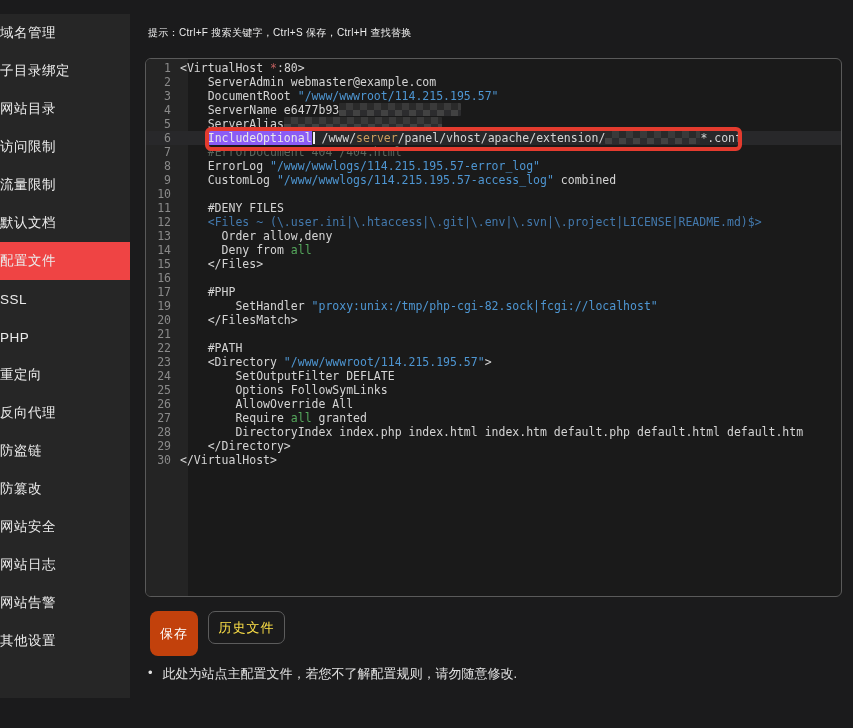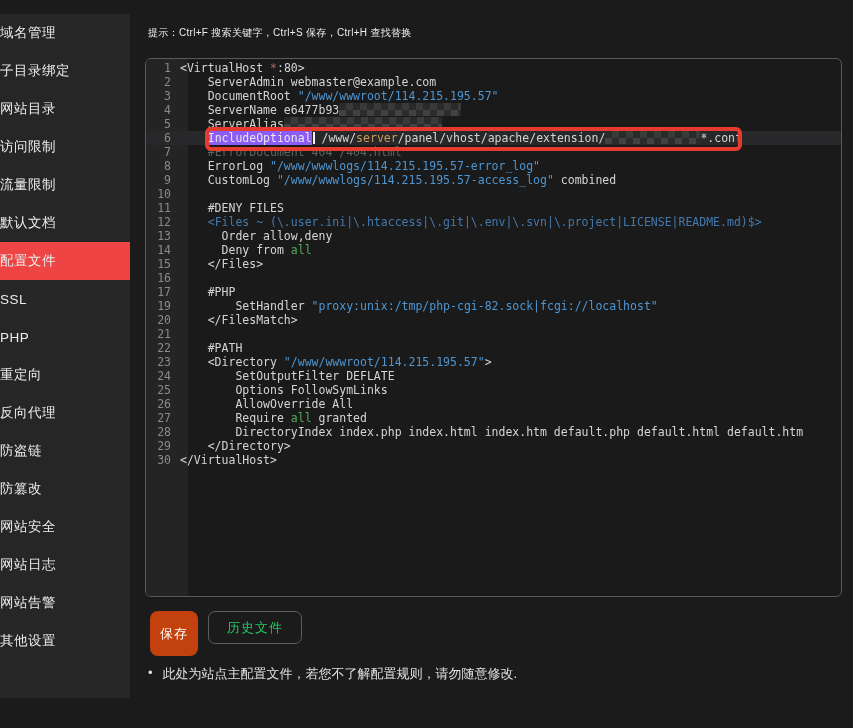--- a/index.html
+++ b/index.html
@@ -74,22 +74,22 @@
     pointer-events:none; z-index:5;
   }
   
   .btn-save {
     position:absolute; left:150px; top:611px; width:48px; height:45px;
     background:#c2410c; color:#ffffff; font-size:13px;
     border:none; border-radius:8px; cursor:pointer;
     font-family:inherit; letter-spacing:1px;
   }
   .btn-history {
-    position:absolute; left:208px; top:611px; width:94px; height:33px;
-    background:transparent; color:#22c55e; font-size:13px;
+    position:absolute; left:208px; top:611px; width:77px; height:33px;
+    background:transparent; color:#fde047; font-size:13px;
     border:1px solid #5c5c5c; border-radius:7px; cursor:pointer;
     font-family:inherit; letter-spacing:1px;
   }
   .note {
     position:absolute; left:148px; top:665px; display:flex;
     font-size:13px; color:#e0e0e0;
   }
   .note .bullet { margin-right:10px; color:#e0e0e0; }
 </style>
 </head>

